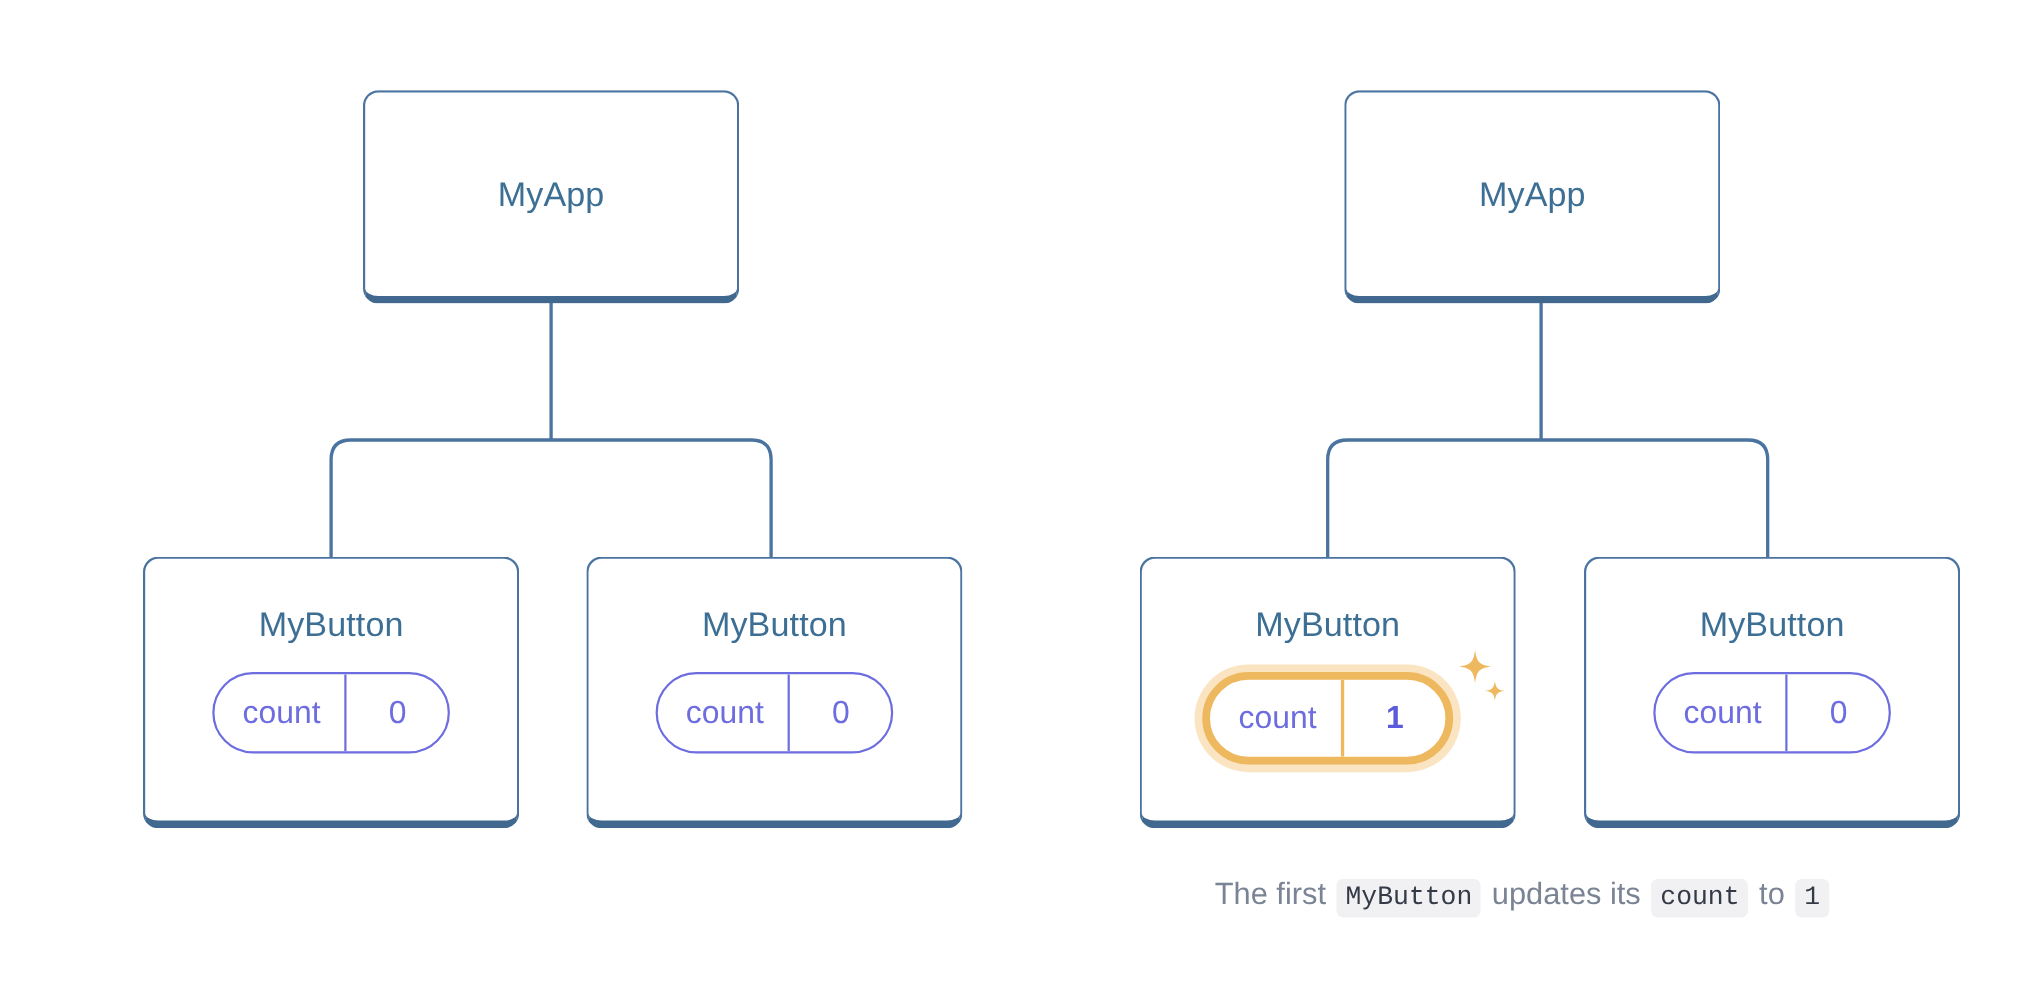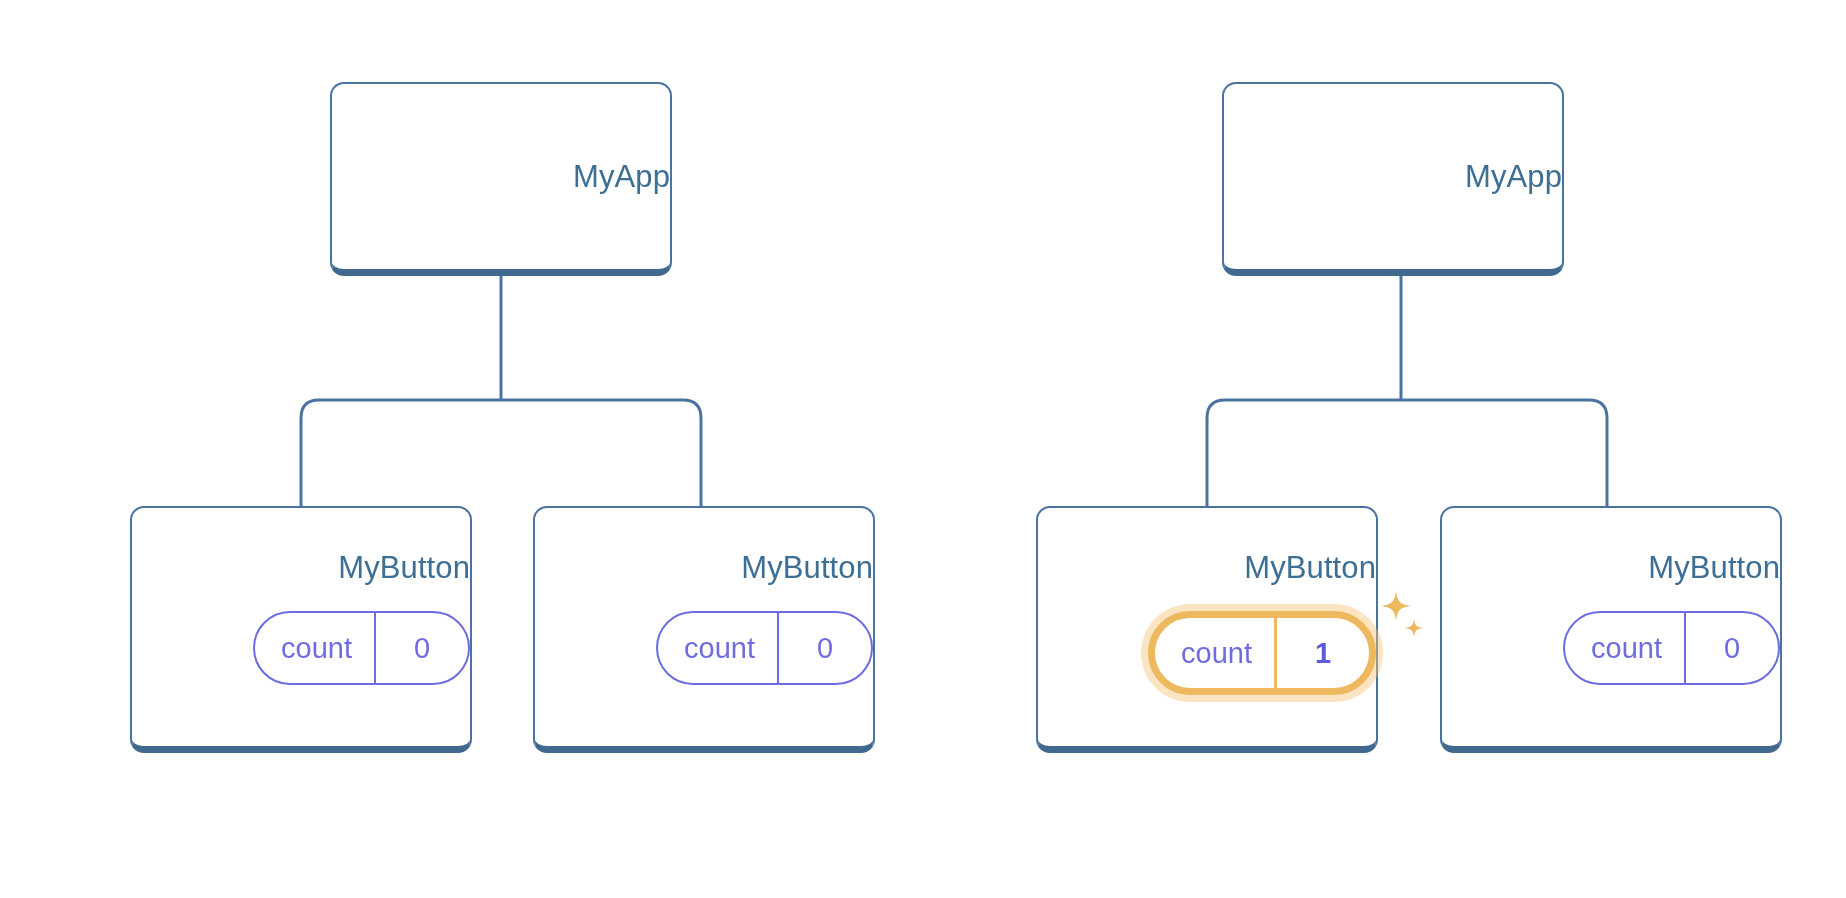--- a/index.html
+++ b/index.html
@@ -42,21 +42,21 @@
   
   .node {
     position: absolute;
     box-sizing: border-box;
     background: #ffffff;
     border: 2px solid #4a73a0;
     border-bottom: 7px solid #41698f;
     border-radius: 14px;
     display: flex;
     flex-direction: column;
-    align-items: flex-end;
+    align-items: center;
   }
 
   .node-app {
     width: 342px;
     height: 194px;
     justify-content: center;
   }
   .node-btn {
     width: 342px;
     height: 247px;
@@ -235,15 +235,16 @@
     <div class="node node-btn" style="left:517px; top:506px;">
       <div class="node-title">MyButton</div>
       <div class="pill-wrap">
         <div class="pill">
           <span class="pill-key">count</span>
           <span class="pill-val">0</span>
         </div>
       </div>
     </div>
 
+    <div class="caption"><span class="seg">The first </span><code>MyButton</code><span class="seg"> updates its </span><code>count</code><span class="seg"> to </span><code>1</code></div>
   </div>
 
 </div>
 
 </body></html>

